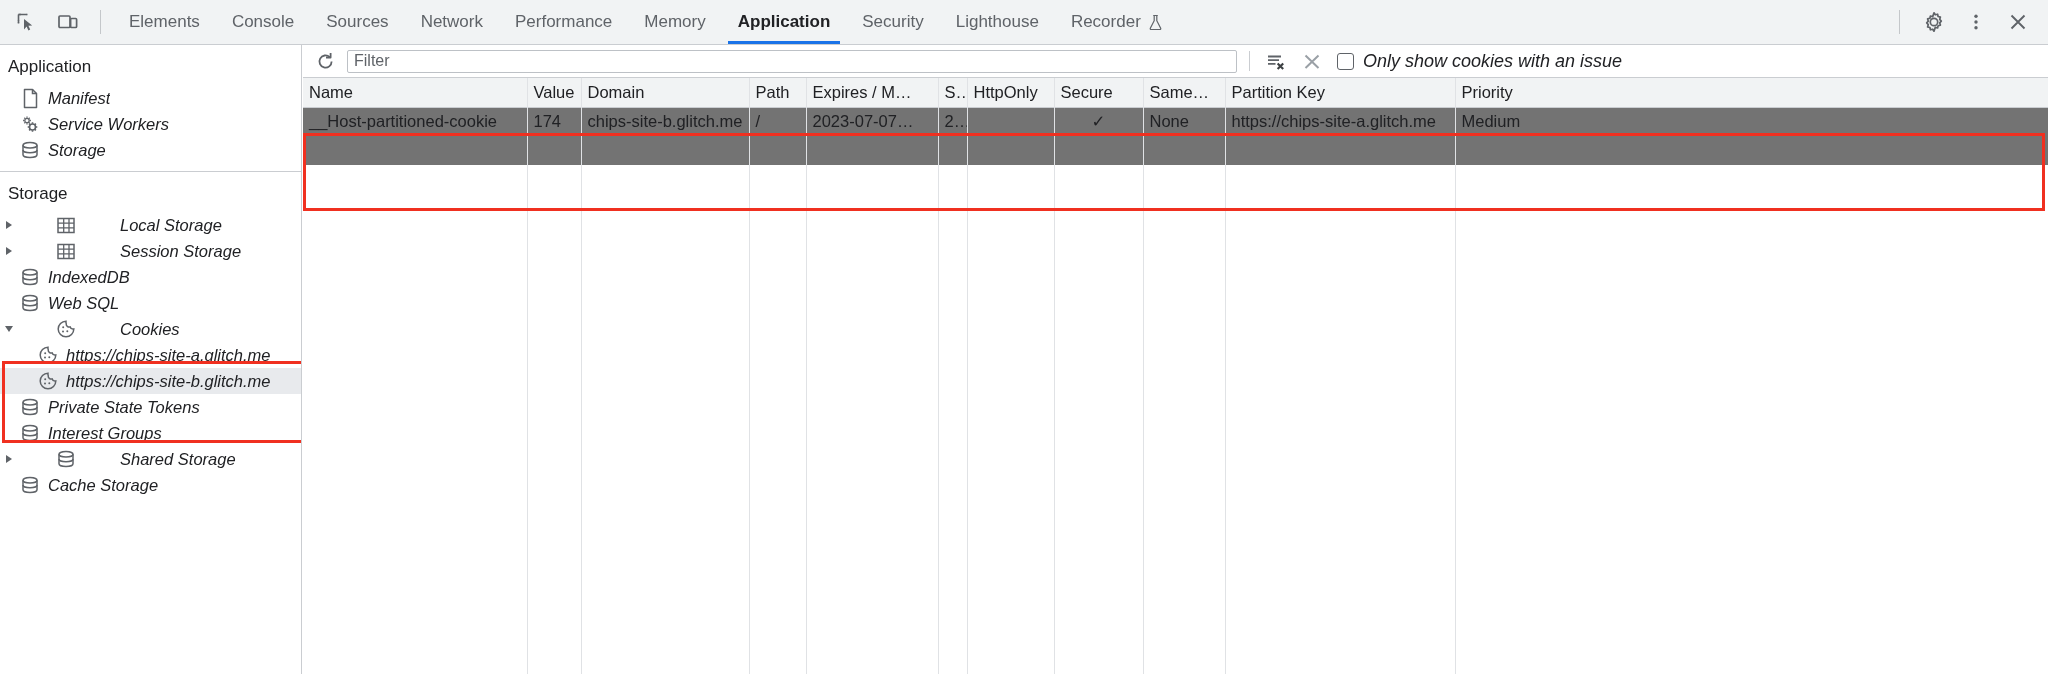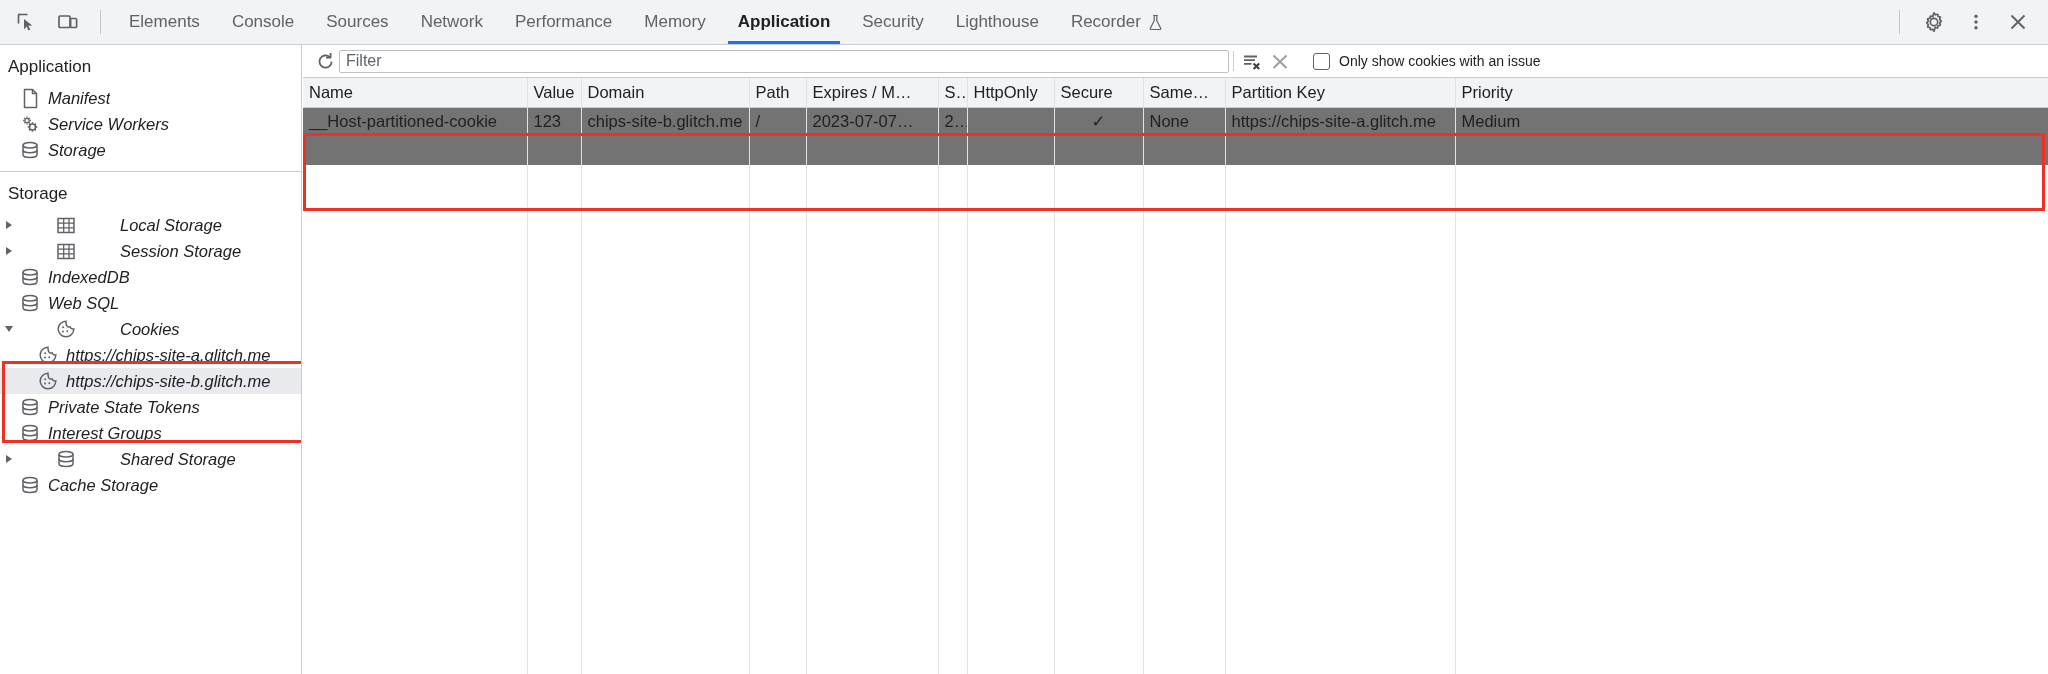--- a/index.html
+++ b/index.html
@@ -96,38 +96,38 @@
   }
 
   
   .main {
     position: absolute; left: 303px; top: 45px; width: 1745px; height: 629px;
     background: #ffffff; overflow: hidden;
   }
   .filterbar {
     height: 33px; display: flex; align-items: center;
     background: #ffffff; border-bottom: 1px solid #cacdd1;
-    padding: 0 8px; gap: 0;
+    padding: 0 8px; gap: 8px;
   }
   .fb-btn {
     width: 28px; height: 26px; display: flex; align-items: center; justify-content: center;
     cursor: pointer; border-radius: 3px;
   }
   .filter-input {
     flex: 0 0 auto; width: 890px; height: 23px;
     border: 1px solid #bdc1c6; border-radius: 2px;
     font-size: 16px; color: #202124; padding: 0 6px;
     background: #fff; outline: none;
     font-family: "Liberation Sans", sans-serif;
   }
   .filter-input::placeholder { color: #5f6368; }
   .fb-sep { width: 1px; height: 20px; background: #cacdd1; margin: 0 4px; }
   .fb-check {
     display: flex; align-items: center; gap: 9px; cursor: pointer;
-    font-size: 14px; color: #202124; white-space: nowrap; margin-left: 19px;
+    font-size: 18px; color: #202124; white-space: nowrap; margin-left: 3px; font-style: italic;
   }
   .cbox {
     width: 17px; height: 17px; border: 1.6px solid #5f6368; border-radius: 3px;
     background: #fff;
   }
 
   
   .tablewrap { position: relative; width: 1745px; height: 596px; overflow: hidden; }
   table.ck {
     border-collapse: collapse; table-layout: fixed;
@@ -487,21 +487,21 @@
             <th>HttpOnly</th>
             <th>Secure</th>
             <th>SameSite</th>
             <th>Partition Key</th>
             <th>Priority</th>
           </tr>
         </thead>
         <tbody>
           <tr>
             <td>__Host-partitioned-cookie</td>
-            <td>123</td>
+            <td>174</td>
             <td>chips-site-b.glitch.me</td>
             <td>/</td>
             <td>2023-07-07…</td>
             <td>28</td>
             <td></td>
             <td class="center">✓</td>
             <td>None</td>
             <td>https://chips-site-a.glitch.me</td>
             <td>Medium</td>
           </tr>

